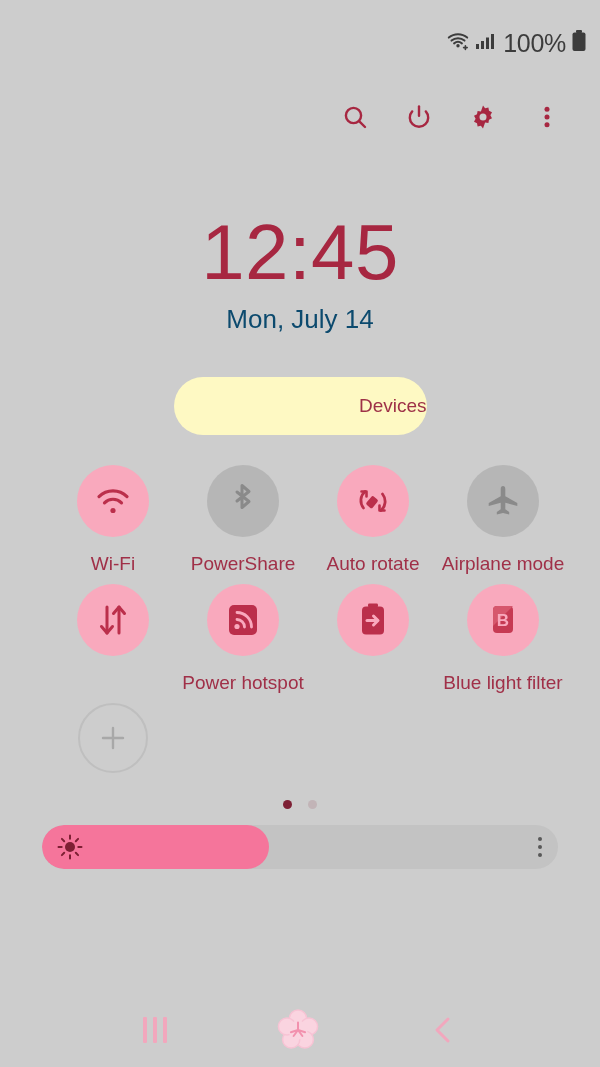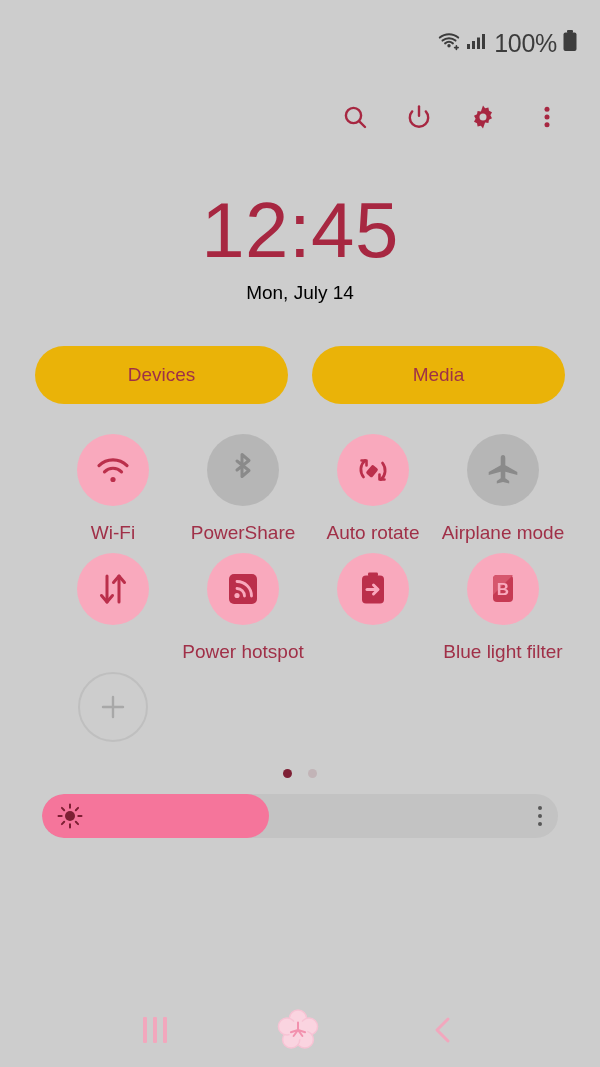--- a/index.html
+++ b/index.html
@@ -22,21 +22,21 @@
     display: flex;
     flex-direction: column;
   }
 
   
   .status-bar {
     height: 86px;
     display: flex;
     align-items: center;
     justify-content: flex-end;
-    padding-right: 22px;
+    padding-right: 13px;
     box-sizing: border-box;
   }
   .status-icons {
     display: flex;
     align-items: center;
     gap: 5px;
     color: #3c3c3c;
   }
   .status-text {
     font-size: 25px;
@@ -59,52 +59,52 @@
     width: 30px;
     height: 30px;
     display: flex;
     align-items: center;
     justify-content: center;
     color: #a72741;
   }
 
   
   .clock-block {
-    margin-top: 42px;
+    margin-top: 64px;
     text-align: center;
   }
   .clock-time {
     font-size: 78px;
     line-height: 80px;
     font-weight: 300;
     color: #a72741;
     letter-spacing: 0.5px;
   }
   .clock-date {
     margin-top: 12px;
-    font-size: 19px;
+    font-size: 26px;
     font-weight: 400;
-    color: #000000;
+    color: #0c4a6e;
   }
 
   
   .pill-row {
     margin-top: 42px;
     display: flex;
     justify-content: center;
     gap: 24px;
   }
   .pill {
     width: 253px;
     height: 58px;
     border-radius: 29px;
-    background: #eab308;
-    display: flex;
-    align-items: center;
-    justify-content: center;
+    background: #fef9c3;
+    display: flex;
+    align-items: center;
+    justify-content: flex-end;
     font-size: 19px;
     color: #9e3147;
   }
 
   
   .toggle-grid {
     margin-top: 30px;
     display: grid;
     grid-template-columns: repeat(4, 1fr);
     row-gap: 6px;
@@ -304,23 +304,20 @@
   </div>
 
   <div class="clock-block">
     <div class="clock-time">12:45</div>
     <div class="clock-date">Mon, July 14</div>
   </div>
 
   <div class="pill-row">
     <div class="pill">
       <span>Devices</span>
-    </div>
-    <div class="pill">
-      <span>Media</span>
     </div>
   </div>
 
   <div class="toggle-grid">
 
     <div class="toggle">
       <div class="toggle-circle">
         <svg width="40" height="34" viewBox="0 0 40 34">
           <circle cx="20" cy="26.5" r="2.6" fill="#bb2f4b"></circle>
           <path d="M11.5 18.8a12 12 0 0 1 17 0" stroke="#bb2f4b" stroke-width="3.2" fill="none" stroke-linecap="round"></path>

